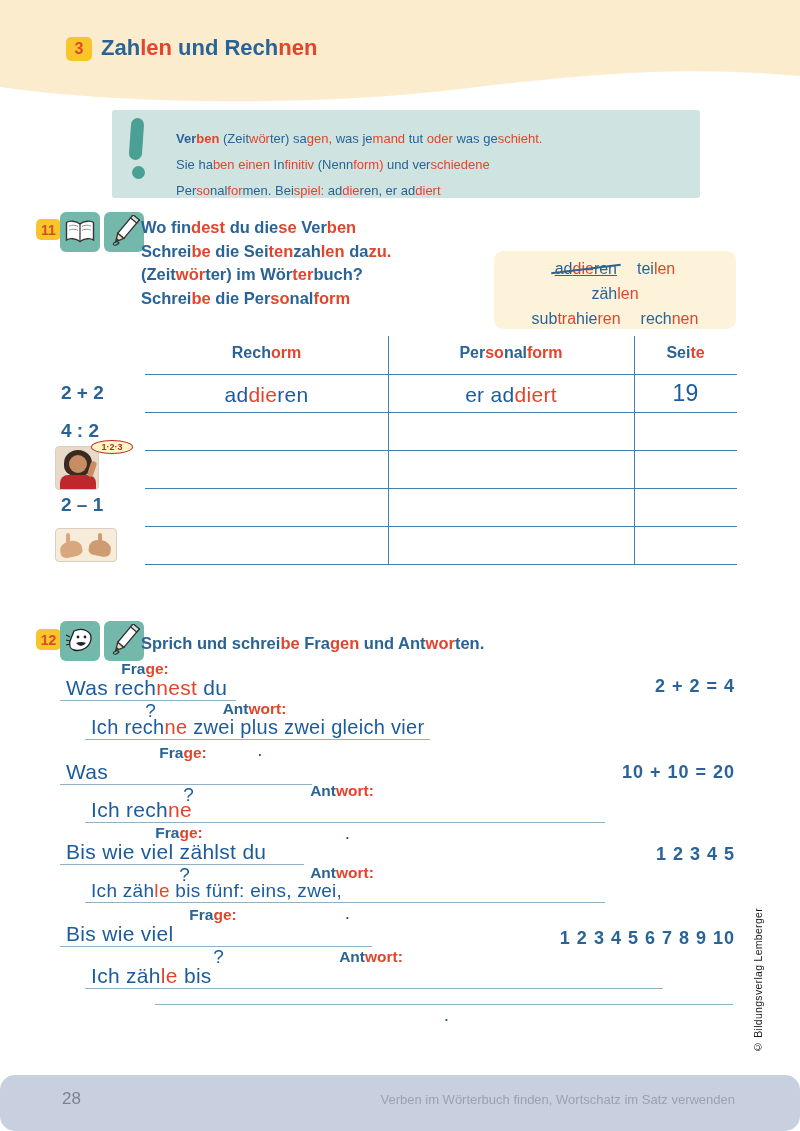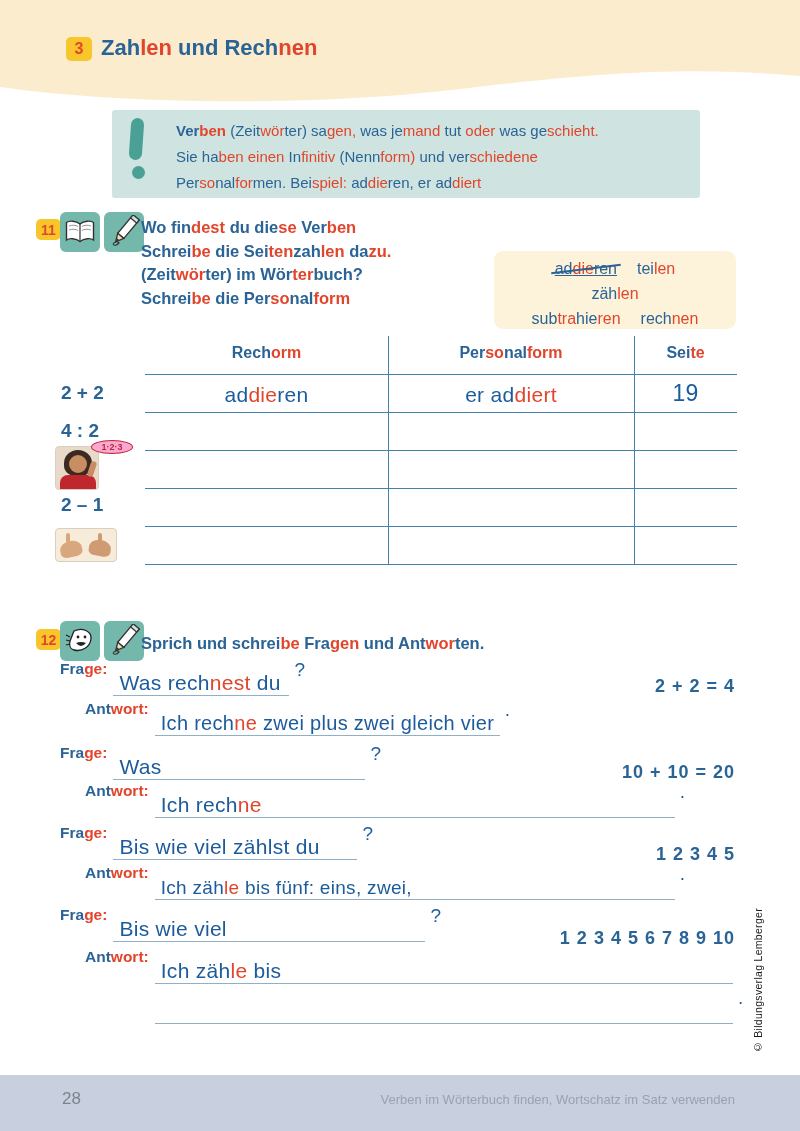--- a/index.html
+++ b/index.html
@@ -24,21 +24,21 @@
          display:flex;align-items:center;justify-content:center;}
   .icon-sq{position:absolute;width:40px;height:40px;background:var(--teal);border-radius:6px;
            display:flex;align-items:center;justify-content:center;}
   .prompt{position:absolute;font-weight:bold;font-size:16.5px;line-height:23.5px;}
   .hline{position:absolute;height:0;border-top:1.5px solid var(--tline);}
   .vline{position:absolute;width:0;border-left:1.5px solid var(--tline);}
   .th{position:absolute;font-weight:bold;font-size:16px;text-align:center;}
   .hand{font-size:21px;color:var(--hand-blue);letter-spacing:.3px;white-space:nowrap;line-height:1;}
   .hand .seg-b{color:var(--hand-blue);}
   .rowlabel{position:absolute;font-weight:bold;font-size:19px;color:var(--blue);}
-  .qrow{position:absolute;display:flex;align-items:flex-start;height:36px;}
+  .qrow{position:absolute;display:flex;align-items:center;height:36px;flex-direction:column;}
   .qlabel{font-weight:bold;font-size:15.5px;margin-right:6px;line-height:1.1;white-space:nowrap;}
   .wline{display:flex;align-items:flex-end;border-bottom:1.7px solid var(--wline);height:36px;padding:0 0 2px 6px;}
   .mark{font-size:19px;color:var(--hand-blue);margin-left:5px;line-height:1;}
   .math{position:absolute;right:65px;font-weight:bold;font-size:18px;color:var(--blue);letter-spacing:1px;white-space:nowrap;}
   .photo{position:absolute;border:1px solid #d8cfc2;border-radius:4px;overflow:hidden;}
   .strike-underline{position:relative;display:inline-block;text-decoration:underline;
     text-decoration-color:#2a6396;}
   .strike-underline::after{content:"";position:absolute;left:-4px;right:-4px;top:48%;height:2px;
     background:#2a6396;transform:rotate(-7deg);}
   .wordrow{display:flex;justify-content:center;gap:20px;font-size:16px;line-height:25px;}
@@ -53,21 +53,21 @@
   </svg>
 
   <div class="badge" style="left:66px;top:37px;width:26px;height:24px;font-size:16px;">3</div>
   <div style="position:absolute;left:101px;top:35px;font-size:22px;font-weight:bold;"><span class="seg-b">Zah</span><span class="seg-r">len</span><span class="seg-b"> und </span><span class="seg-b">Rech</span><span class="seg-r">nen</span></div>
 
   <div style="position:absolute;left:112px;top:110px;width:588px;height:88px;background:var(--infobox);border-radius:3px;">
     <div style="position:absolute;left:18px;top:8px;">
       <div style="width:13px;height:42px;background:var(--excl);border-radius:7px;transform:rotate(4deg);"></div>
       <div style="width:13px;height:13px;background:var(--excl);border-radius:50%;margin-top:6px;margin-left:2px;"></div>
     </div>
-    <div style="position:absolute;left:64px;top:8px;font-size:15px;line-height:26px;">
+    <div style="position:absolute;left:64px;top:16px;font-size:13px;line-height:26px;">
       <div><span class="seg-b" style="font-weight: bold;">Ver</span><span class="seg-r" style="font-weight: bold;">ben</span><span class="seg-b"> (Zeit</span><span class="seg-r">wör</span><span class="seg-b">ter) sa</span><span class="seg-r">gen,</span><span class="seg-b"> was je</span><span class="seg-r">mand</span><span class="seg-b"> tut </span><span class="seg-r">oder</span><span class="seg-b"> was ge</span><span class="seg-r">schieht.</span></div>
       <div><span class="seg-b">Sie ha</span><span class="seg-r">ben einen</span><span class="seg-b"> In</span><span class="seg-r">finitiv</span><span class="seg-b"> (Nenn</span><span class="seg-r">form)</span><span class="seg-b"> und ver</span><span class="seg-r">schiedene</span></div>
       <div><span class="seg-b">Per</span><span class="seg-r">so</span><span class="seg-b">nal</span><span class="seg-r">for</span><span class="seg-b">men. Bei</span><span class="seg-r">spiel:</span><span class="seg-b"> ad</span><span class="seg-r">die</span><span class="seg-b">ren, er ad</span><span class="seg-r">diert</span></div>
     </div>
   </div>
 
   <div class="badge" style="left:36px;top:219px;width:25px;height:21px;font-size:14px;">11</div>
 
   <div class="icon-sq" style="left:60px;top:212px;">
     <svg width="32" height="26" viewBox="0 0 32 26">
@@ -127,21 +127,21 @@
     <div class="rowlabel" style="left:6px;top:46px;">2 + 2</div>
     <div class="rowlabel" style="left:6px;top:84px;">4 : 2</div>
     <div class="rowlabel" style="left:6px;top:158px;">2 – 1</div>
 
     <div class="photo" style="left:0px;top:110px;width:44px;height:44px;background:#e9d9c8;">
       <div style="position:absolute;left:8px;top:3px;width:28px;height:26px;background:#3a2a22;border-radius:50% 50% 40% 40%;"></div>
       <div style="position:absolute;left:13px;top:8px;width:18px;height:18px;background:#c98d63;border-radius:50%;"></div>
       <div style="position:absolute;left:4px;top:28px;width:36px;height:16px;background:#c0272d;border-radius:8px 8px 0 0;"></div>
       <div style="position:absolute;left:33px;top:14px;width:6px;height:16px;background:#c98d63;border-radius:3px;transform:rotate(18deg);"></div>
     </div>
-    <div style="position:absolute;left:36px;top:104px;width:42px;height:14px;background:#f9a8d4;border:1.5px solid #c0272d;border-radius:50%;
+    <div style="position:absolute;left:36px;top:104px;width:42px;height:14px;background:#fef9c3;border:1.5px solid #c0272d;border-radius:50%;
                 display:flex;align-items:center;justify-content:center;font-size:9px;font-weight:bold;color:#c0272d;">1·2·3</div>
 
     <div class="photo" style="left:0px;top:192px;width:62px;height:34px;background:#f6ecd9;">
       <div style="position:absolute;left:4px;top:12px;width:22px;height:16px;background:#d9a77e;border-radius:50% 50% 30% 30%;transform:rotate(-12deg);"></div>
       <div style="position:absolute;left:33px;top:11px;width:22px;height:16px;background:#cf9b72;border-radius:50% 50% 30% 30%;transform:rotate(10deg);"></div>
       <div style="position:absolute;left:10px;top:4px;width:4px;height:10px;background:#d9a77e;border-radius:2px;"></div>
       <div style="position:absolute;left:42px;top:4px;width:4px;height:10px;background:#cf9b72;border-radius:2px;"></div>
     </div>
 
     <div class="hand" style="position:absolute;left:90px;top:48px;width:243px;text-align:center;"><span class="seg-b">ad</span><span class="seg-r">die</span><span class="seg-b">ren</span></div>
@@ -237,18 +237,18 @@
   </div>
 
   <div class="qrow" style="left:155px;top:988px;">
     <span class="wline" style="width:578px;"></span>
     <span class="mark">.</span>
   </div>
 
   <div style="position:absolute;left:752px;top:908px;writing-mode:vertical-rl;transform:rotate(180deg);
               font-size:10.5px;color:#1a1a1a;letter-spacing:.3px;">© Bildungsverlag Lemberger</div>
 
-  <div style="position:absolute;left:0;top:1075px;width:800px;height:56px;background:var(--footerbg);">
+  <div style="position:absolute;left:0;top:1075px;width:800px;height:56px;background:var(--footerbg);border-radius:15px;">
     <span style="position:absolute;left:62px;top:14px;font-size:17px;color:#7d838e;">28</span>
     <span style="position:absolute;right:65px;top:17px;font-size:13px;color:#9aa1b0;">Verben im Wörterbuch finden, Wortschatz im Satz verwenden</span>
   </div>
 
 </div>
 
 </body></html>

